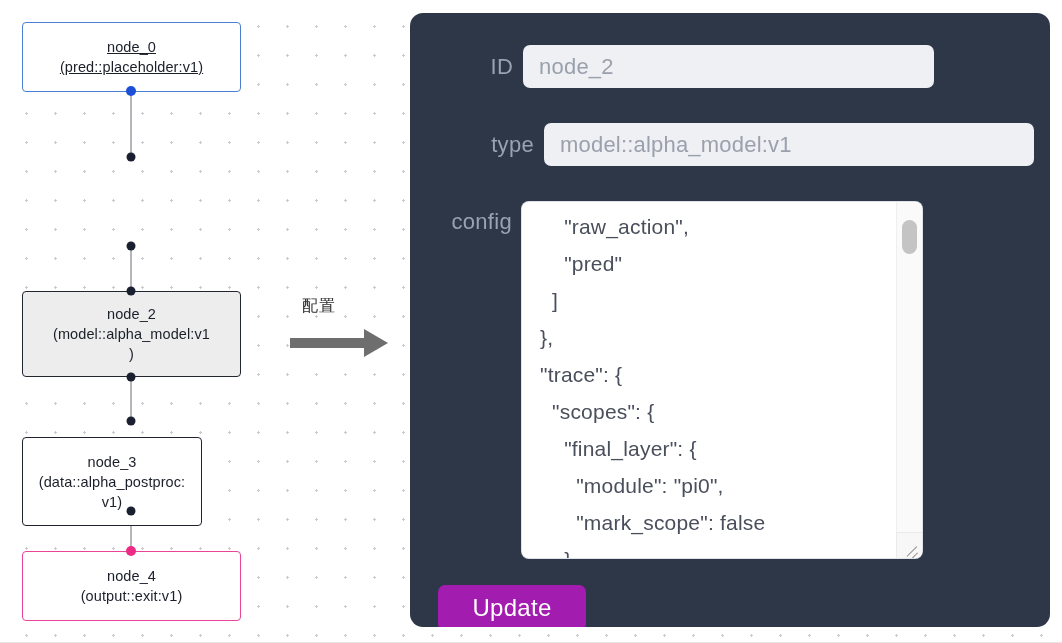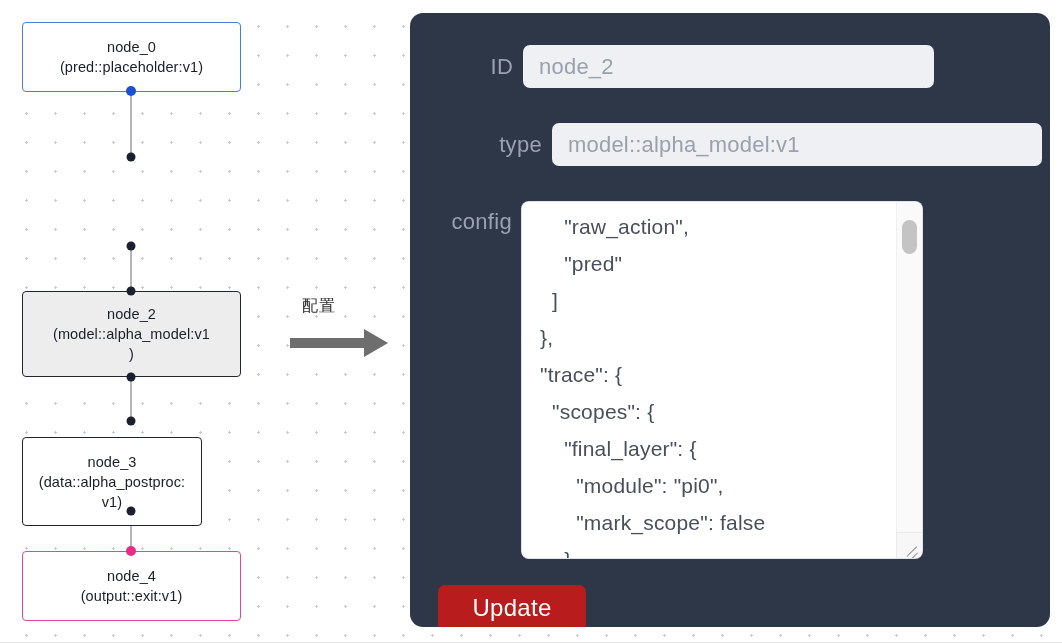--- a/index.html
+++ b/index.html
@@ -118,21 +118,21 @@
     border-radius: 7px;
     color: #9aa0ac;
     font-family: "Liberation Sans", sans-serif;
     font-size: 22px;
     letter-spacing: 0.2px;
     padding: 0 16px;
     outline: none;
   }
 
   #id-row   { left: 0px; top: 32px;  width: 524px; }
-  #type-row { left: 12px; top: 110px; width: 640px; }
+  #type-row { left: 4px; top: 110px; width: 640px; }
 
   #id-row .field-label, #type-row .field-label, #config-row .field-label {
     width: 98px;
     margin-left: 22px;
     margin-right: 10px;
   }
   #id-input, #type-input {
     width: 490px;
     height: 43px;
     line-height: 43px;
@@ -201,21 +201,21 @@
     height: 1.4px;
     transform: rotate(-45deg);
   }
   #config-resize-handle::before { width: 14px; right: 3px; bottom: 6px; }
   #config-resize-handle::after  { width: 8px;  right: 3px; bottom: 2px; }
 
   #update-button {
     position: absolute;
     left: 28px; top: 572px;
     width: 148px; height: 46px;
-    background: #b91c1c;
+    background: #a21caf;
     border: none;
     border-radius: 7px;
     color: #ffffff;
     font-family: "Liberation Sans", sans-serif;
     font-size: 24px;
     letter-spacing: 0.3px;
     cursor: pointer;
     text-align: center;
   }
 
@@ -233,21 +233,21 @@
 
 <div id="screenshot">
 
   <div id="graph-canvas">
 
     <div class="edge" style="left:130px; top:90px; height:68px;"></div>
     <div class="edge" style="left:130px; top:245px; height:46px;"></div>
     <div class="edge" style="left:130px; top:376px; height:44px;"></div>
     <div class="edge" style="left:130px; top:511px; height:40px;"></div>
 
-    <div class="node is-input" style="left:22px; top:22px; width:219px; height:70px;">
+    <div class="node is-input" style="left:22px; top:22px; width:219px; height:70px;text-decoration:underline;">
       <div class="node-text"><span>node_0</span><br><span>(pred::placeholder:v1)</span></div>
     </div>
     <div class="port port-blue" style="left:131px; top:91px;"></div>
 
     <div class="port" style="left:131px; top:157px;"></div>
     <div class="port" style="left:131px; top:246px;"></div>
 
     <div class="node is-selected" style="left:22px; top:291px; width:219px; height:86px;">
       <div class="node-text"><span>node_2</span><br><span style="white-space:pre-line;">(model::alpha_model:v1
 )</span></div>

